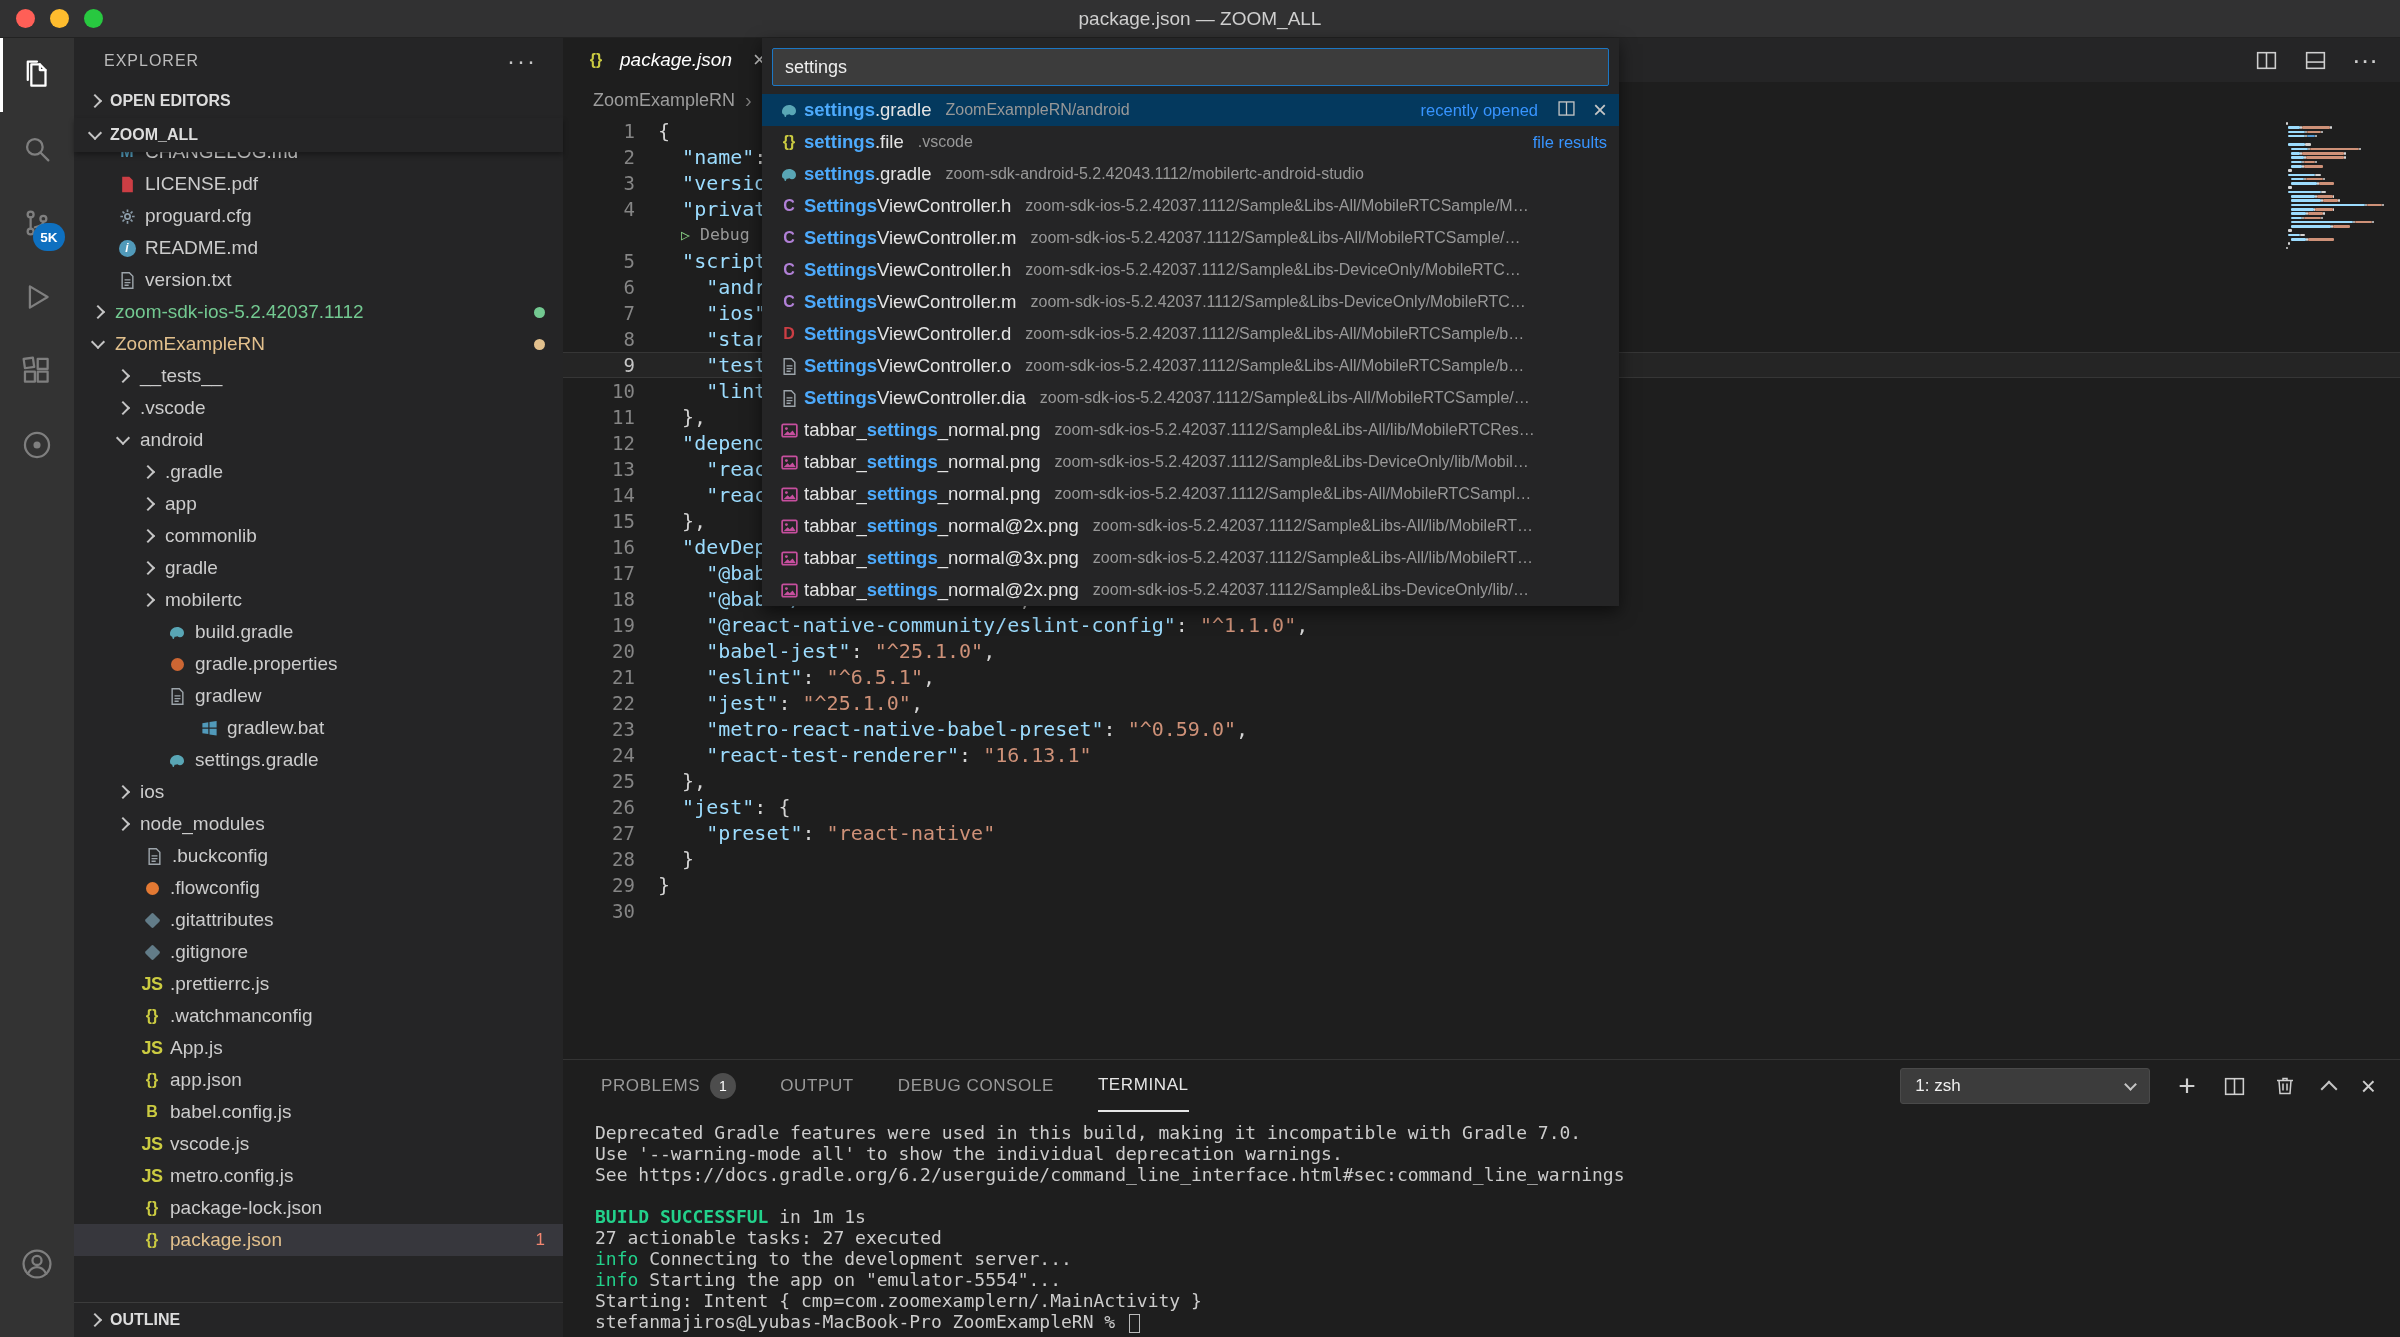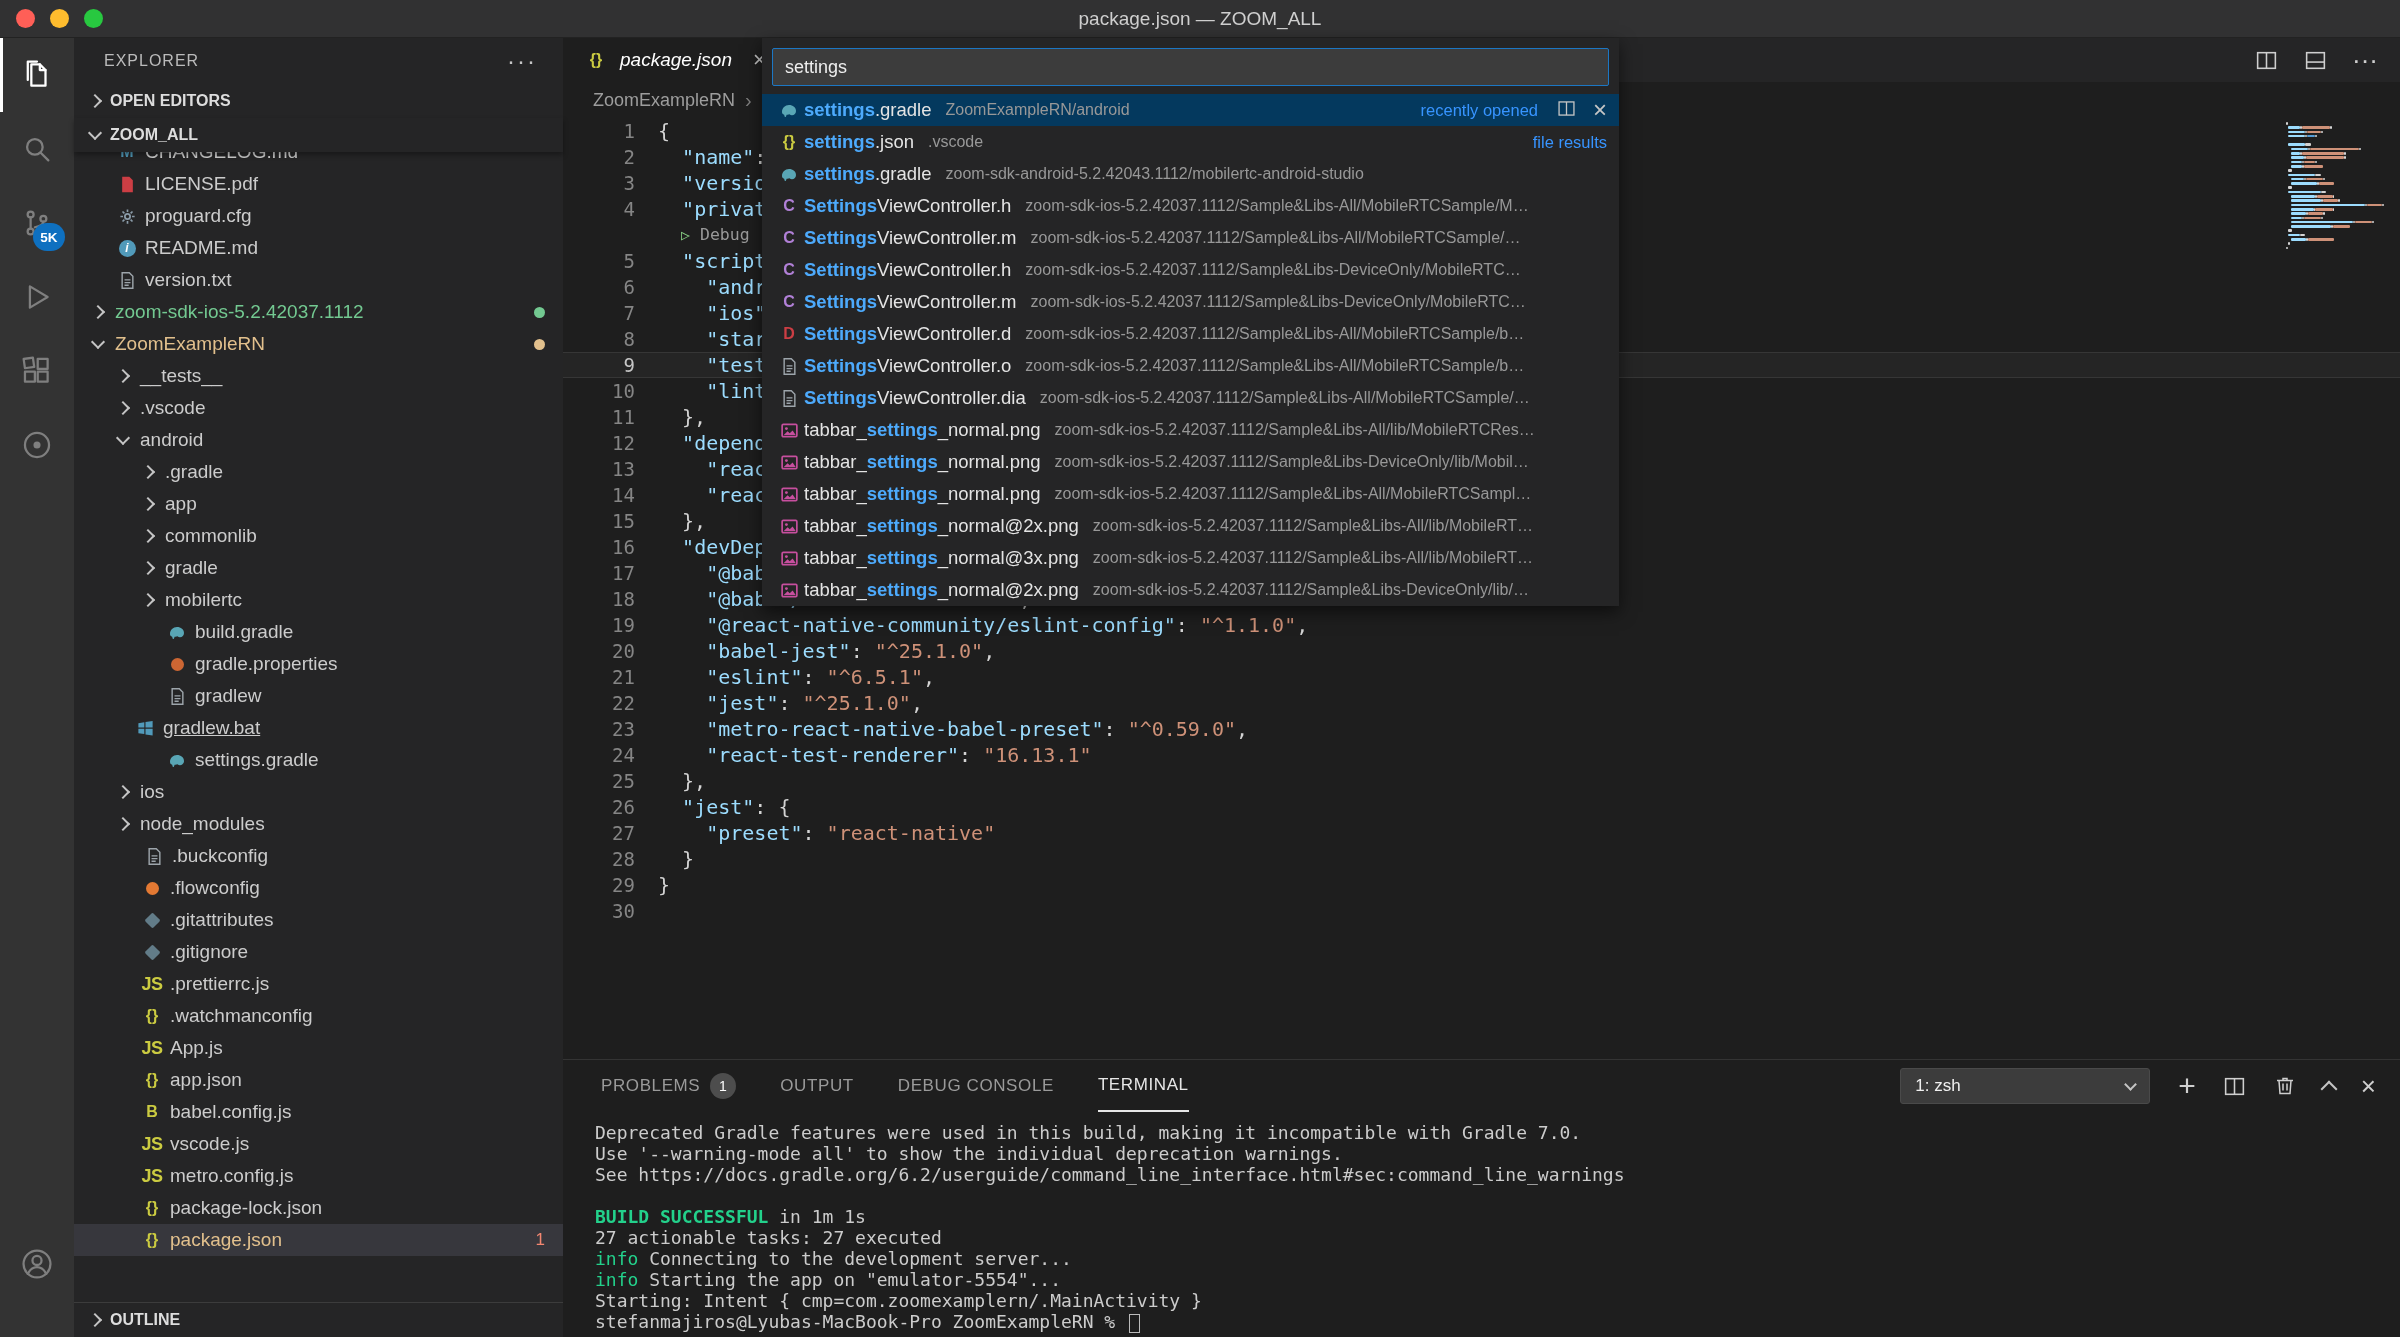--- a/index.html
+++ b/index.html
@@ -307,21 +307,21 @@
           <div class="trow" style="padding-left: 60px;">
             <span class="chev-slot"></span>
             <span class="icn">
               <svg viewBox="0 0 16 16" width="19" height="19">
                 <path d="M3.5 1.5h6l3 3v10h-9z" fill="none" stroke="#9da5ab" stroke-width="1.2"></path>
                 <path d="M5.5 7.5h5M5.5 9.8h5M5.5 12h3.5" stroke="#9da5ab" stroke-width="1.1"></path>
               </svg>
             </span>
             <span class="tlabel">gradlew</span>
           </div>
-          <div class="trow" style="padding-left: 28px; text-decoration: underline;">
+          <div class="trow" style="padding-left: 92px;">
             <span class="chev-slot"></span>
             <span class="icn">
               <svg viewBox="0 0 16 16" width="19" height="19">
                 <path d="M2 3.5l5-.7v4.4H2zM8 2.6l6-.9v5.5H8zM2 8.2h5v4.4l-5-.7zM8 8.2h6v5.7l-6-.9z" fill="#519aba"></path>
               </svg>
             </span>
             <span class="tlabel">gradlew.bat</span>
           </div>
           <div class="trow" style="padding-left: 60px;">
             <span class="chev-slot"></span>
@@ -729,21 +729,21 @@
                 <rect x="3.5" y="4.5" width="17" height="15"></rect>
                 <path d="M12 4.5v15"></path>
               </svg></span>
             <span class="qo-x">×</span>
           </span>
         </div>
         <div class="qo-row">
           <span class="icn">
             <span class="ti" style="color:#cbcb41">{}</span>
           </span>
-          <span class="qo-name"><span></span><span class="hl">settings</span><span>.json</span></span>
+          <span class="qo-name"><span></span><span class="hl">settings</span><span>.file</span></span>
           <span class="qo-path">.vscode</span>
           <span class="qo-badge">file results</span>
         </div>
         <div class="qo-row">
           <span class="icn">
             <svg viewBox="0 0 16 16" width="20" height="20">
               <path d="M2.4 9.6C2.4 6.5 4.9 4 8 4c3.1 0 5.6 2.1 5.6 4.7 0 1.9-1.4 3.4-3.2 3.4-.8 0-1.5-.3-2-.8-.5.2-1.1.4-1.7.4h-.6l-.6 1.6c-.2.4-.8.4-.9 0l-.5-1.5c-1.1-.4-1.7-1.2-1.7-2.2z" fill="#59a6b5"></path>
             </svg>
           </span>
           <span class="qo-name"><span></span><span class="hl">settings</span><span>.gradle</span></span>

